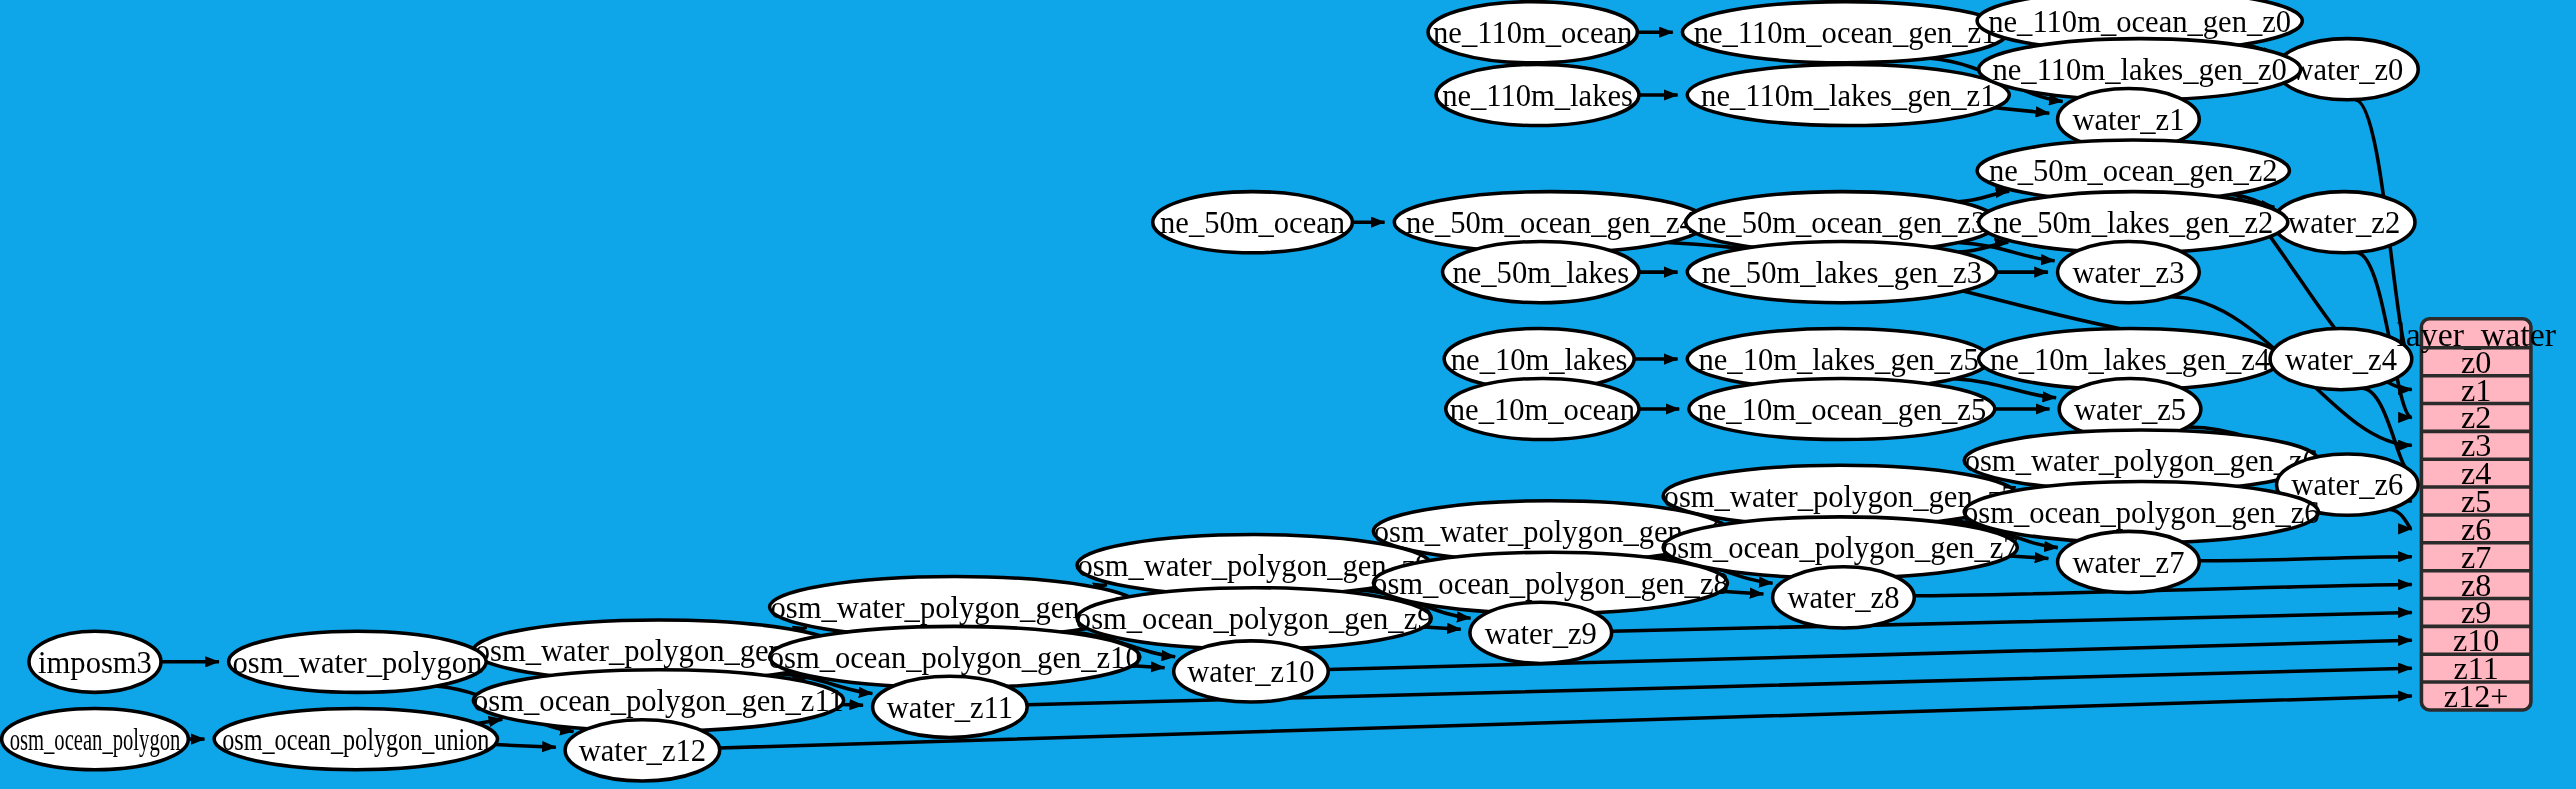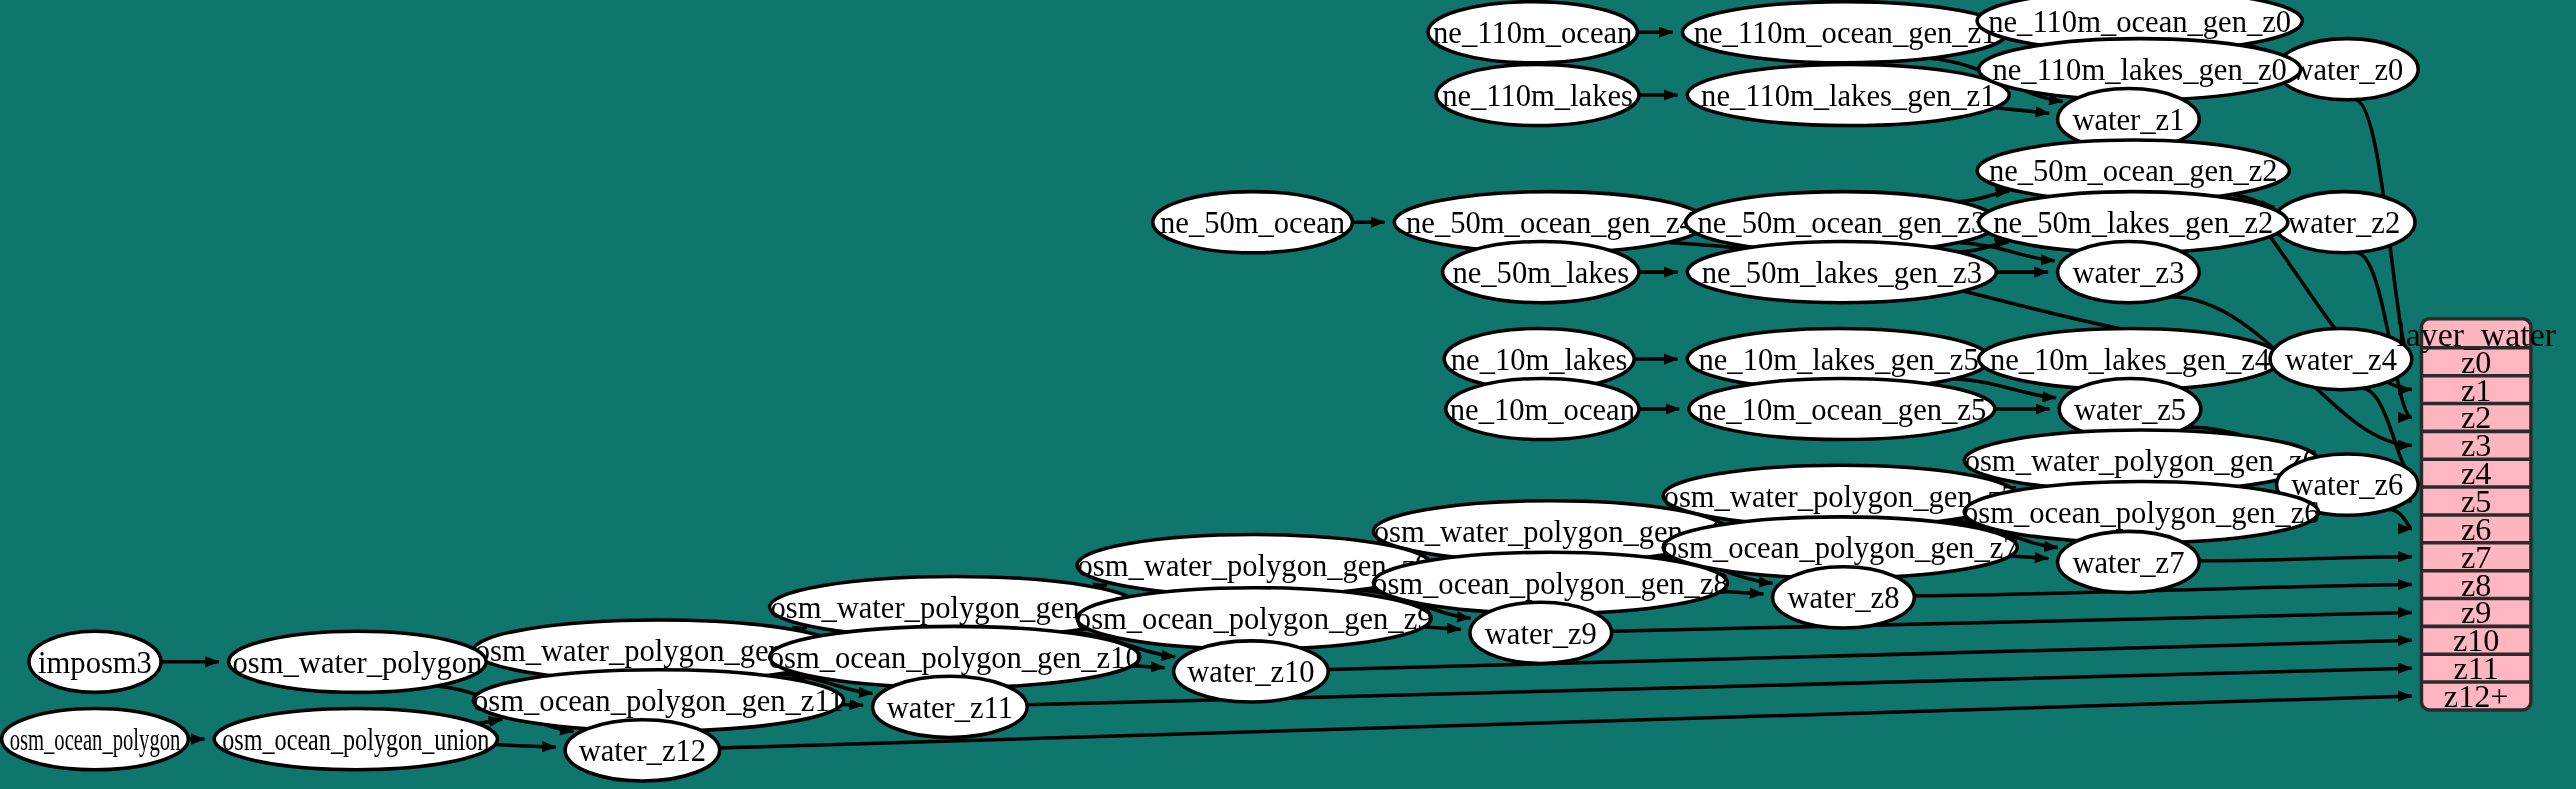--- a/index.html
+++ b/index.html
@@ -4,21 +4,21 @@
 <style>
   html, body {
     margin: 0;
     padding: 0;
     background: #ffffff;
   }
   #canvas {
     position: relative;
     width: 2576px;
     height: 789px;
-    background: #0f766e;
+    background: #0ea5e9;
     font-family: "Liberation Serif", "DejaVu Serif", serif;
     overflow: hidden;
   }
   #graph-svg {
     position: absolute;
     left: 0;
     top: 0;
     width: 2576px;
     height: 789px;
   }

